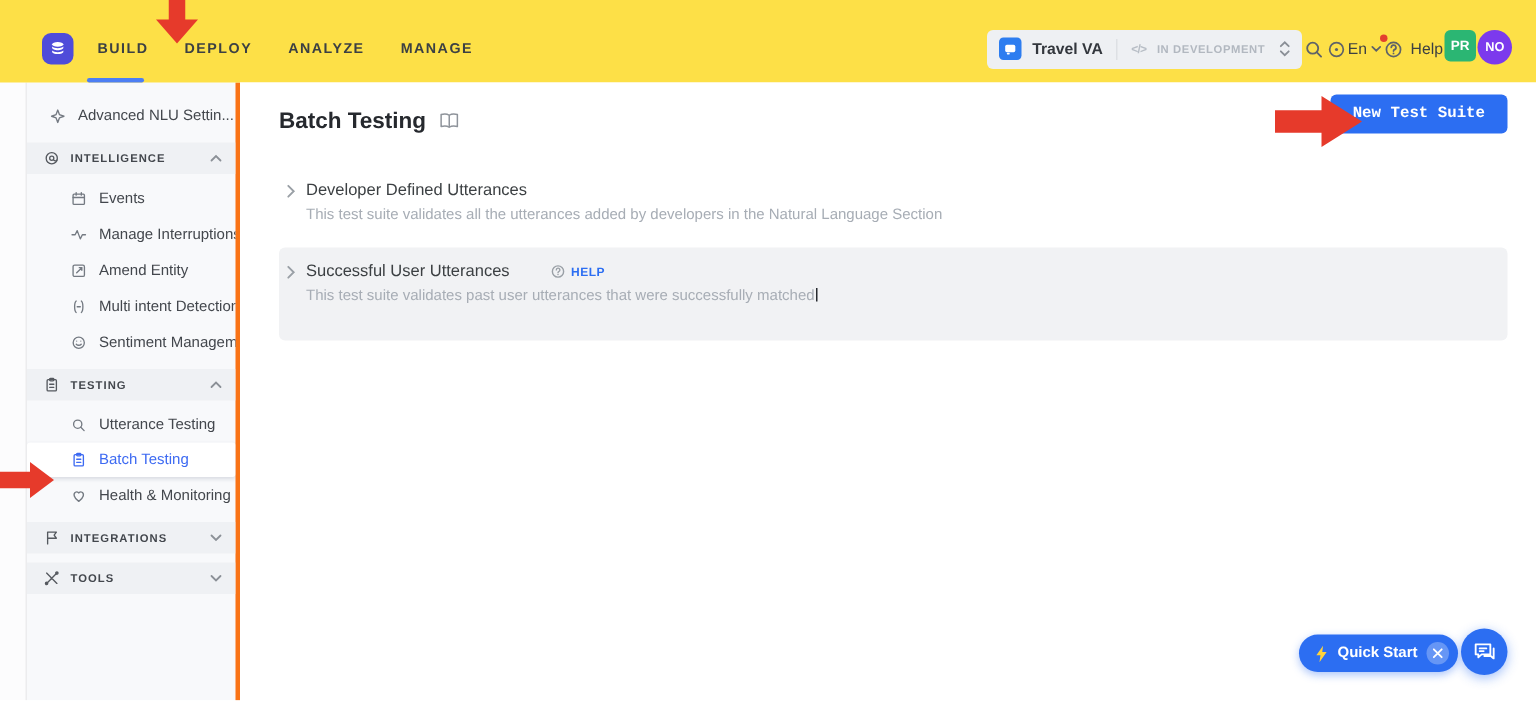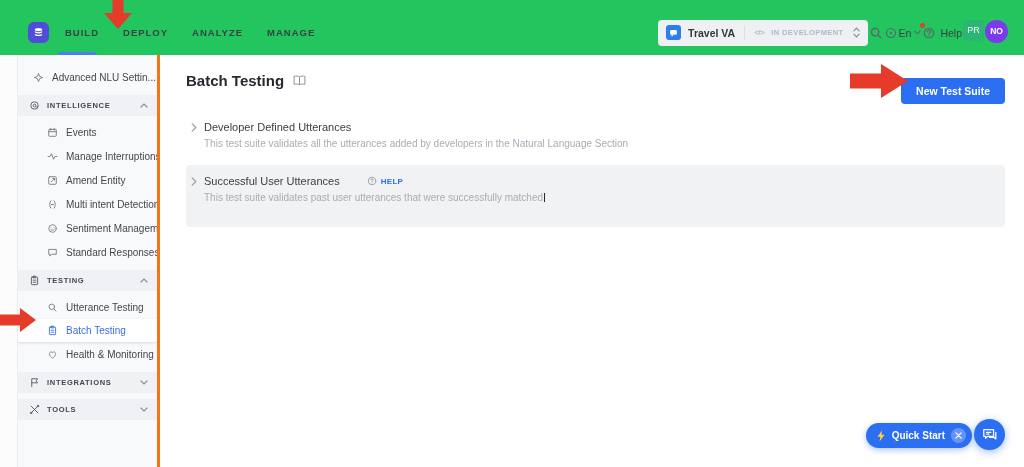--- a/index.html
+++ b/index.html
@@ -1,59 +1,59 @@
 <!DOCTYPE html>
 <html><head>
 <meta charset="utf-8">
 <style>
   * { margin:0; padding:0; box-sizing:border-box; }
   html,body { background:#fff; }
   body { font-family:"Liberation Sans", sans-serif; }
   #app { position:relative; width:1024px; height:467px; background:#fff; overflow:hidden; }
 
   
-  header { position:relative; display:flex; align-items:center; height:55px; padding:10px 16px 0 28px; background:#22c55e; }
+  header { position:relative; display:flex; align-items:center; height:55px; padding:10px 16px 0 28px; background:#fde047; }
   .logo { width:21px; height:21px; border-radius:6px; background:#4f4cd9; display:flex; align-items:center; justify-content:center; flex:0 0 auto; }
   nav { display:flex; gap:24px; margin-left:16px; }
   .nav-item { font-size:9.5px; font-weight:700; letter-spacing:1px; color:#3c4043; cursor:pointer; }
   .nav-underline { position:absolute; left:58px; bottom:0; width:38px; height:3px; border-radius:2px; background:#4c7ef3; }
   .hdr-right { margin-left:auto; display:flex; gap:1px; }
   .bot-pill { display:flex; align-items:center; height:26px; background:#eef0f3; border-radius:4px; padding:0 8px; gap:7px; cursor:pointer; }
   .bot-ic { width:15px; height:15px; border-radius:3px; background:#2d7df0; display:flex; align-items:center; justify-content:center; }
   .bot-name { font-size:10.5px; font-weight:700; color:#33373d; }
   .bot-div { width:1px; height:14px; background:#dde0e4; margin:0 2px; }
   .code-glyph { font-size:8px; color:#b7bdc5; font-weight:700; letter-spacing:-0.5px; }
   .bot-status { font-size:7.5px; font-weight:700; letter-spacing:.4px; color:#b2b8c0; }
   .stepper { display:flex; flex-direction:column; gap:1px; margin-left:2px; }
   .hdr-ic { color:#5f6368; display:flex; align-items:center; cursor:pointer; }
   .lang { display:flex; align-items:center; gap:3px; font-size:10.5px; color:#3c4043; cursor:pointer; }
   .help-wrap { display:flex; align-items:center; gap:4px; cursor:pointer; position:relative; }
   .help-label { font-size:10.5px; color:#3c4043; }
   .red-dot { position:absolute; left:-2px; top:-3px; width:5px; height:5px; border-radius:50%; background:#e3402f; }
-  .pr-badge { width:21px; height:21px; border-radius:4px; background:#2bb673; color:#fff; font-size:9px; font-weight:400; display:flex; align-items:center; justify-content:center; cursor:pointer; }
+  .pr-badge { width:21px; height:21px; border-radius:4px; background:#2bb673; color:#fff; font-size:9px; font-weight:700; display:flex; align-items:center; justify-content:center; cursor:pointer; }
   .avatar { width:23px; height:23px; border-radius:50%; background:#7c3aed; color:#fff; font-size:8.5px; font-weight:700; display:flex; align-items:center; justify-content:center; cursor:pointer; }
 
   
   .content { display:flex; height:412px; }
   .left-rail { width:18px; background:#fcfcfd; border-right:1px solid #ececee; }
   aside { width:142px; background:#f8f9fb; border-right:3px solid #f97316; padding-top:10px; overflow:hidden; }
   .side-item { display:flex; align-items:center; gap:8px; height:24px; padding-left:29px; font-size:10px; color:#43474d; cursor:pointer; white-space:nowrap; }
   .side-item.lvl0 { padding-left:15px; }
   .side-item .s-ic { color:#747a82; display:flex; flex:0 0 auto; }
   .side-item.selected { background:#fff; color:#3d6af2; box-shadow:0 1px 3px rgba(20,35,70,.14); border-radius:2px; height:23px; }
   .side-item.selected .s-ic { color:#3d6af2; }
   .side-section { display:flex; align-items:center; gap:7px; height:21px; padding:0 9px 0 11px; margin:6px 0 4px; background:#eff1f4; font-size:7.5px; font-weight:700; letter-spacing:.7px; color:#43474d; cursor:pointer; white-space:nowrap; }
   .side-section .s-ic { color:#55595f; display:flex; flex:0 0 auto; }
   .side-section .chev { margin-left:auto; color:#8b9097; display:flex; }
 
   main { flex:1; position:relative; padding:17px 19px 0 26px; background:#fff; }
   .title-row { display:flex; align-items:center; gap:8px; margin-bottom:24px; }
   .page-title { font-size:15px; font-weight:700; color:#26292e; }
   .doc-ic { color:#8f949b; display:flex; cursor:pointer; }
-  .primary-btn { position:absolute; top:23px; right:19px; background:#2c6ef2; color:#fff; border:none; border-radius:4px; font-family:Liberation Sans, sans-serif; font-size:10.5px; font-weight:600; padding:7px 15px; cursor:pointer; }
+  .primary-btn { position:absolute; top:8px; right:19px; background:#2c6ef2; color:#fff; border:none; border-radius:4px; font-family:Liberation Mono, monospace; font-size:10.5px; font-weight:600; padding:7px 15px; cursor:pointer; }
 
   .suite { display:flex; gap:7px; padding:8px 6px 9px 5px; border-radius:4px; margin-bottom:7px; cursor:pointer; }
   .suite.gray { background:#f1f2f4; padding-top:10px; padding-bottom:24px; }
   .suite-chev { color:#9aa0a6; display:flex; margin-top:2px; flex:0 0 auto; }
   .suite-title { font-size:11px; color:#3c4043; display:flex; align-items:center; }
   .suite-desc { font-size:10px; color:#a7adb5; margin-top:5px; }
   .help { display:inline-flex; align-items:center; gap:4px; margin-left:27px; }
   .help .q-ic { color:#9aa0a6; display:flex; }
   .help-txt { font-size:8px; font-weight:700; letter-spacing:.3px; color:#2c6ef2; }
   .caret { display:inline-block; width:1px; height:9px; background:#26292e; margin-left:1px; vertical-align:-1px; }
@@ -209,28 +209,20 @@
         <span class="s-ic">
             <svg width="11" height="11" viewBox="0 0 16 16" fill="none" stroke="currentColor" stroke-width="1.3" stroke-linecap="round">
               <circle cx="8" cy="8" r="5.4"></circle>
               <path d="M5.6 9.4 C6.8 10.8 9.2 10.8 10.4 9.4"></path>
               <circle cx="6" cy="6.4" r="0.6" fill="currentColor" stroke="none"></circle>
               <circle cx="10" cy="6.4" r="0.6" fill="currentColor" stroke="none"></circle>
             </svg>
           </span>
         <span>Sentiment Managem...</span>
       </div>
-      <div class="side-item">
-        <span class="s-ic">
-            <svg width="11" height="11" viewBox="0 0 16 16" fill="none" stroke="currentColor" stroke-width="1.3" stroke-linejoin="round">
-              <path d="M2.5 3.5 H13.5 V10.5 H7 L4 13 V10.5 H2.5 Z"></path>
-            </svg>
-          </span>
-        <span>Standard Responses</span>
-      </div>
 
       <div class="side-section">
         <span class="s-ic">
             <svg width="11" height="11" viewBox="0 0 16 16" fill="none" stroke="currentColor" stroke-width="1.3" stroke-linecap="round">
               <rect x="3.5" y="3" width="9" height="11" rx="1"></rect>
               <rect x="6" y="1.8" width="4" height="2.4" rx="0.8"></rect>
               <path d="M6 7.5 H10 M6 10.5 H10"></path>
             </svg>
           </span>
         <span>TESTING</span>

